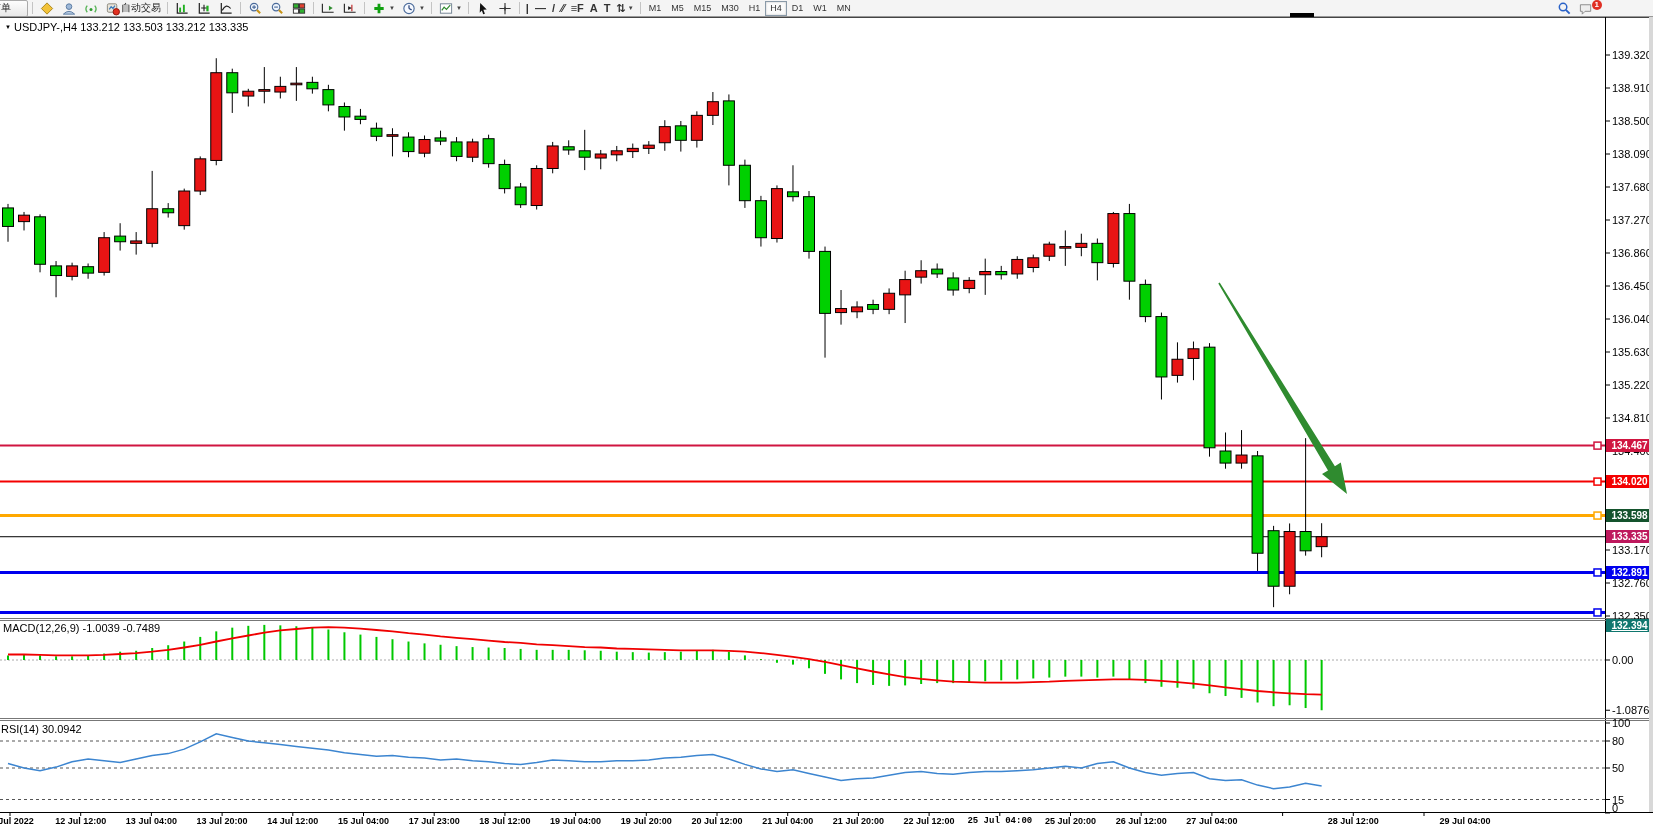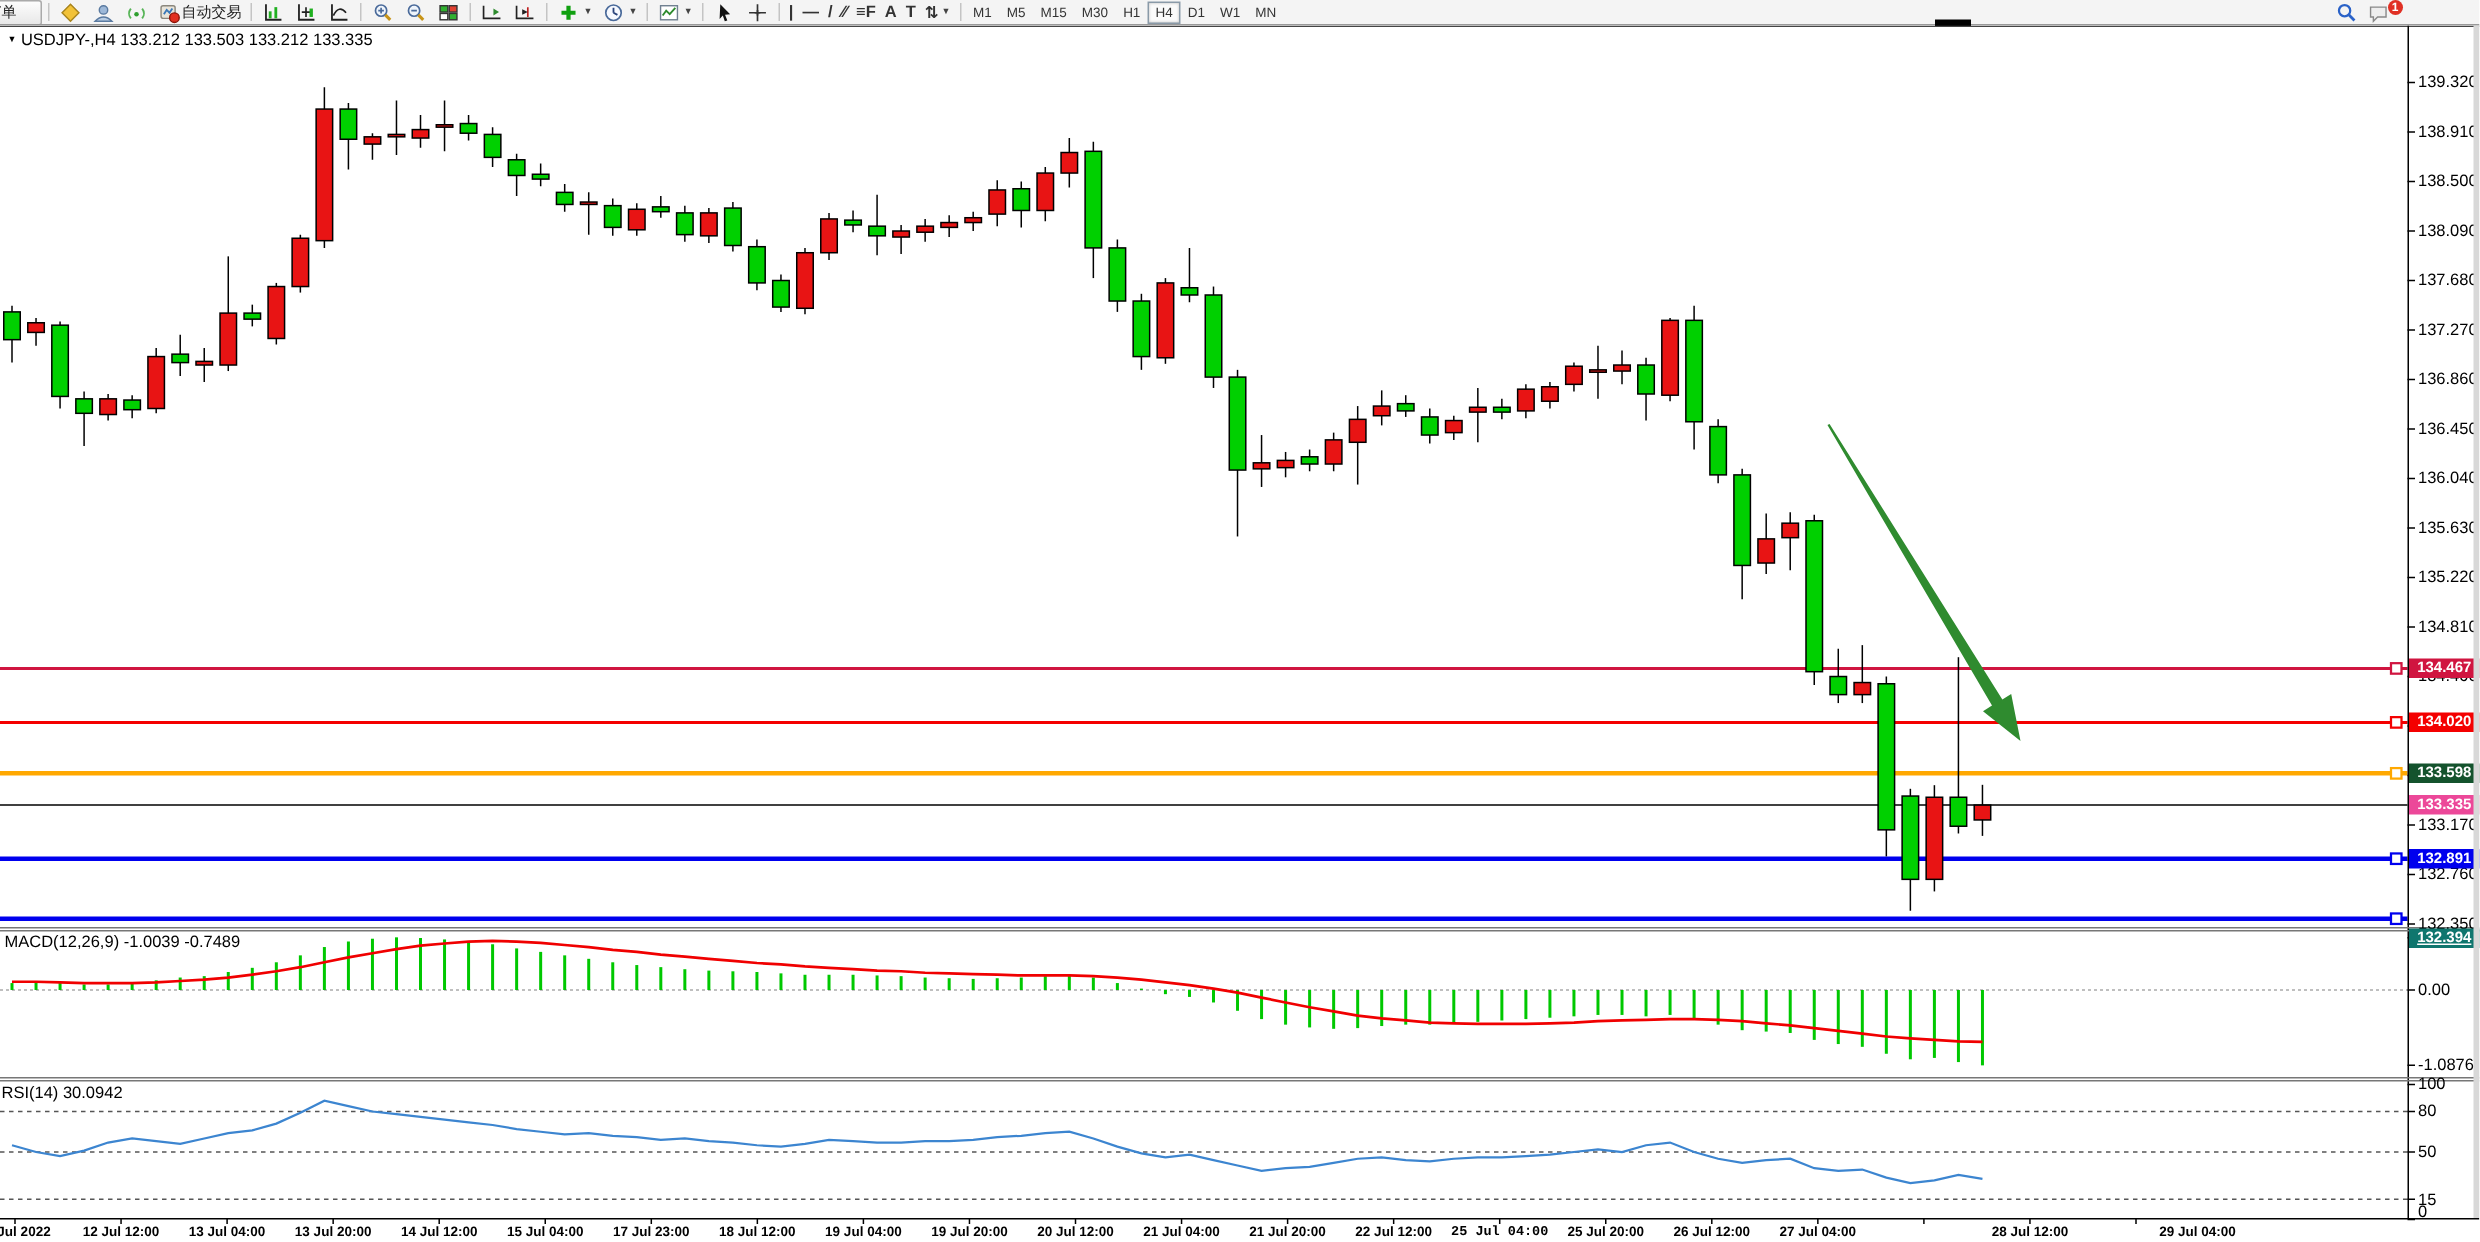--- a/index.html
+++ b/index.html
@@ -589,21 +589,21 @@
         <div class="ov axis-lbl" style="left: 1612px; top: 637px;">0.00</div>
         <div class="ov axis-lbl" style="left: 1612px; top: 687px;">-1.0876</div>
         <div class="ov axis-lbl" style="left: 1612px; top: 700px;">100</div>
         <div class="ov axis-lbl" style="left: 1612px; top: 718px;">80</div>
         <div class="ov axis-lbl" style="left: 1612px; top: 745px;">50</div>
         <div class="ov axis-lbl" style="left: 1612px; top: 777px;">15</div>
         <div class="ov axis-lbl" style="left: 1612px; top: 785px;">0</div>
         <div class="ov pbadge" style="left: 1606px; top: 422px; background: rgb(208, 21, 64);">134.467</div>
         <div class="ov pbadge" style="left: 1606px; top: 458px; background: rgb(244, 0, 0);">134.020</div>
         <div class="ov pbadge" style="left: 1606px; top: 492px; background: #14532d;">133.598</div>
-        <div class="ov pbadge" style="left: 1606px; top: 513px; background: #ec4899;">133.335</div>
+        <div class="ov pbadge" style="left: 1606px; top: 513px; background: #be185d;">133.335</div>
         <div class="ov pbadge" style="left: 1606px; top: 549px; background: rgb(0, 0, 238);">132.891</div>
         <div class="ov pbadge" style="left: 1606px; top: 602px; background: #0f766e; text-decoration: underline;">132.394</div>
         <div class="ov time-lbl" style="left: 10px; top: 799px;">11 Jul 2022</div>
         <div class="ov time-lbl" style="left: 80.7px; top: 799px;">12 Jul 12:00</div>
         <div class="ov time-lbl" style="left: 151.4px; top: 799px;">13 Jul 04:00</div>
         <div class="ov time-lbl" style="left: 222.1px; top: 799px;">13 Jul 20:00</div>
         <div class="ov time-lbl" style="left: 292.8px; top: 799px;">14 Jul 12:00</div>
         <div class="ov time-lbl" style="left: 363.5px; top: 799px;">15 Jul 04:00</div>
         <div class="ov time-lbl" style="left: 434.2px; top: 799px;">17 Jul 23:00</div>
         <div class="ov time-lbl" style="left: 504.9px; top: 799px;">18 Jul 12:00</div>

